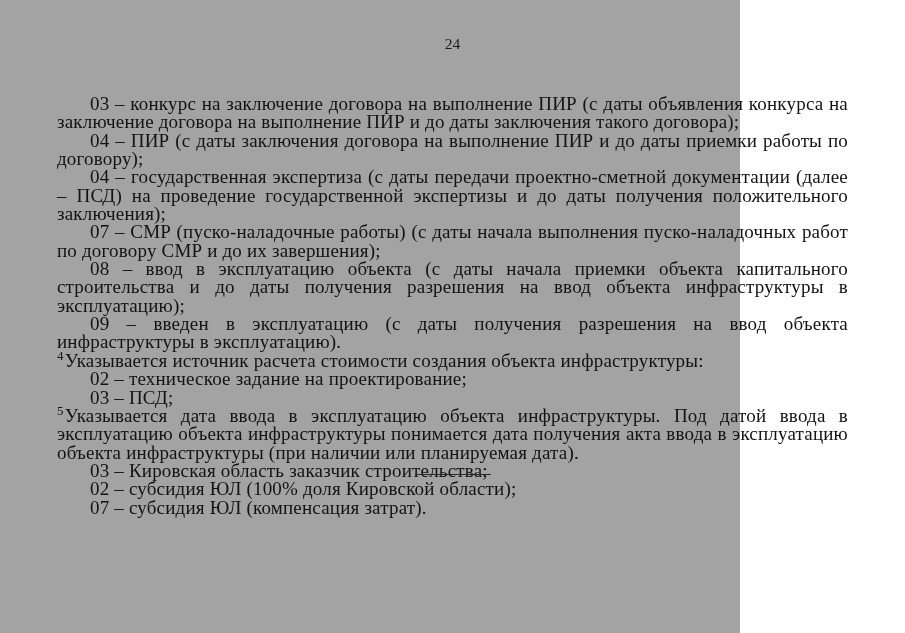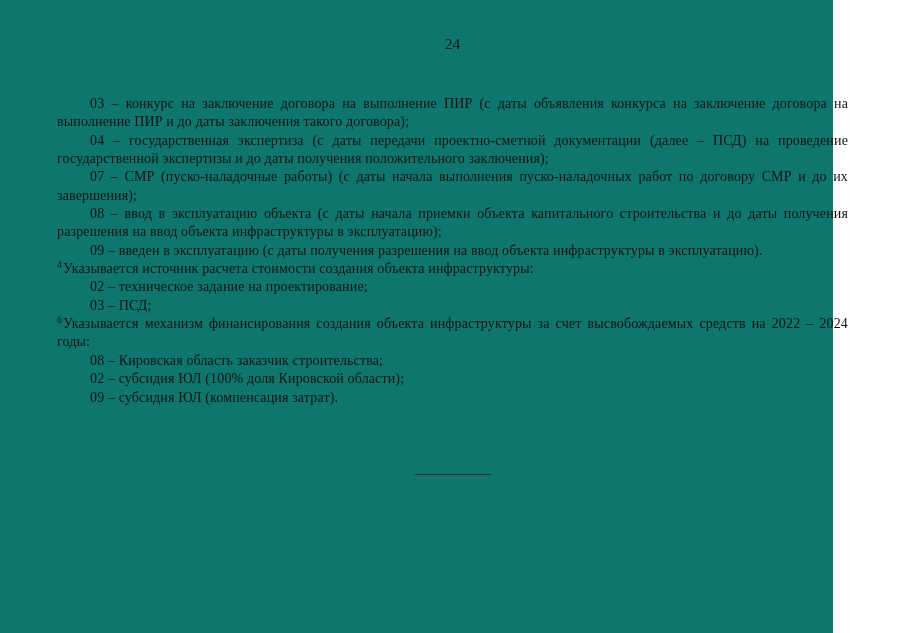--- a/index.html
+++ b/index.html
@@ -11,23 +11,23 @@
     height: 633px;
     background: #ffffff;
     font-family: "Liberation Serif", "DejaVu Serif", serif;
     color: #141414;
     overflow: hidden;
     position: relative;
   }
 
   .page {
     position: relative;
-    width: 833px;
+    width: 740px;
     height: 633px;
-    background: #0f766e;
+    background: #a3a3a3;
   }
 
   
   .scan-noise {
     position: absolute;
     inset: 0;
     pointer-events: none;
     opacity: 0.45;
     background-image:
       radial-gradient(circle at 7% 9%, rgba(120,120,120,0.22) 0.6px, transparent 1px),
@@ -57,21 +57,21 @@
 
   .body-text {
     position: absolute;
     top: 95px;
     left: 57px;
     width: 791px;
   }
 
   p {
     margin: 0;
-    font-size: 14px;
+    font-size: 19px;
     line-height: 18.35px;
     text-align: justify;
     text-justify: inter-word;
     color: #131313;
     letter-spacing: 0.01em;
   }
 
   
   p.indent {
     text-indent: 33px;
@@ -110,20 +110,23 @@
 <div class="page">
 
   <div class="page-number">24</div>
 
   <div class="body-text">
 
     <p class="indent">
       <span>03 – конкурс на заключение договора на выполнение ПИР (с даты объявления конкурса на заключение договора на выполнение ПИР и до даты заключения такого договора);</span>
     </p>
 
+    <p class="indent">
+      <span>04 – ПИР (с даты заключения договора на выполнение ПИР и до даты приемки работы по договору);</span>
+    </p>
 
     <p class="indent">
       <span>04 – государственная экспертиза (с даты передачи проектно-сметной документации (далее – ПСД) на проведение государственной экспертизы и до даты получения положительного заключения);</span>
     </p>
 
 
     <p class="indent">
       <span>07 – СМР (пуско-наладочные работы) (с даты начала выполнения пуско-наладочных работ по договору СМР и до их завершения);</span>
     </p>
 
@@ -142,35 +145,35 @@
 
     <p class="indent">
       <span>02 – техническое задание на проектирование;</span>
     </p>
 
     <p class="indent">
       <span>03 – ПСД;</span>
     </p>
 
 
-
     <p class="footnote">
-      <sup>6</sup><span>Указывается механизм финансирования создания объекта инфраструктуры за счет высвобождаемых средств на 2022 – 2024 годы:</span>
+      <sup>5</sup><span>Указывается дата ввода в эксплуатацию объекта инфраструктуры. Под датой ввода в эксплуатацию объекта инфраструктуры понимается дата получения акта ввода в эксплуатацию объекта инфраструктуры (при наличии или планируемая дата).</span>
     </p>
 
+
     <p class="indent">
-      <span>08 – Кировская область заказчик строительства;</span>
+      <span>03 – Кировская область заказчик строительства;</span>
     </p>
 
     <p class="indent">
       <span>02 – субсидия ЮЛ (100% доля Кировской области);</span>
     </p>
 
     <p class="indent">
-      <span>09 – субсидия ЮЛ (компенсация затрат).</span>
+      <span>07 – субсидия ЮЛ (компенсация затрат).</span>
     </p>
 
   </div>
 
   <div class="rule-wrap">
     <span class="rule"></span>
   </div>
 
   <div class="scan-noise"></div>
 

